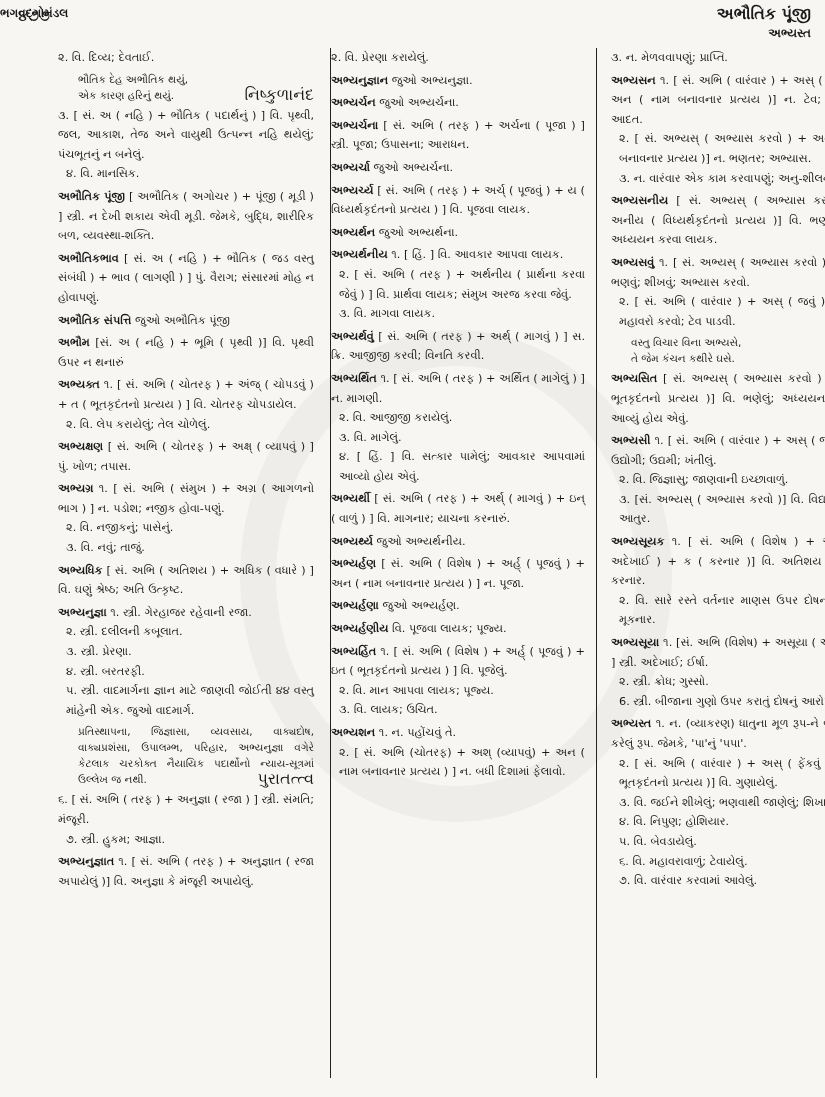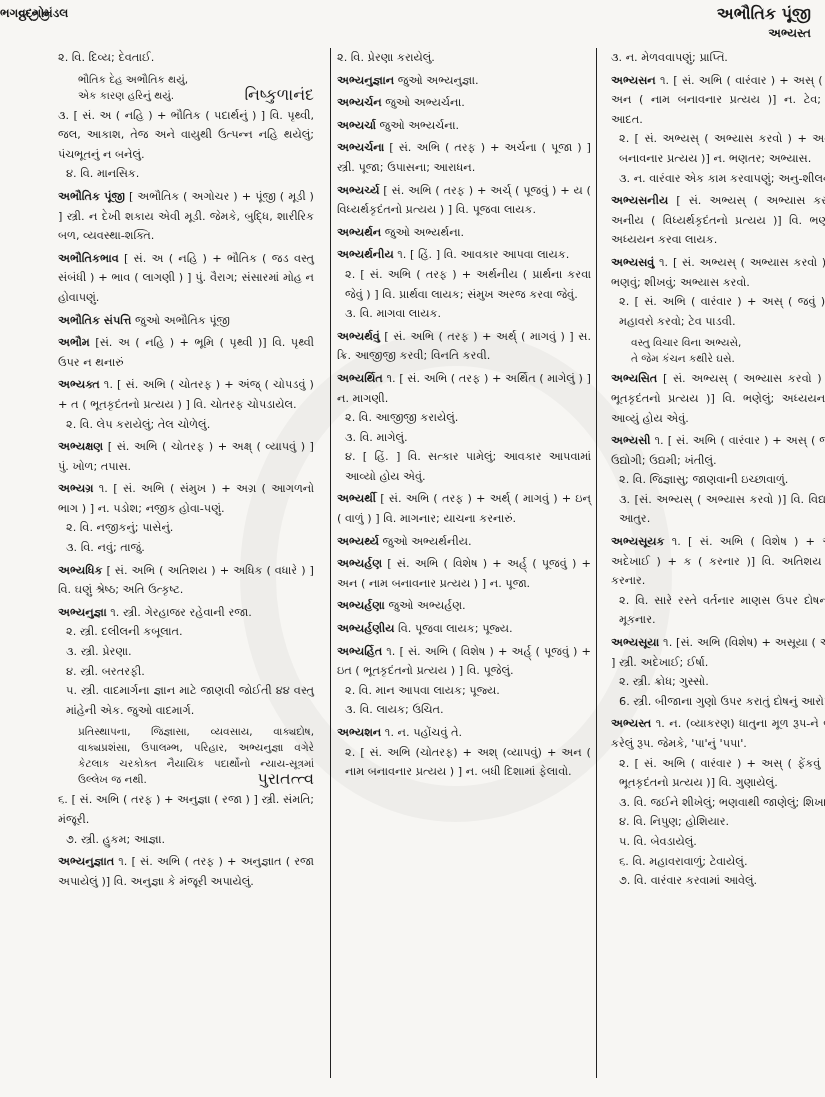--- a/index.html
+++ b/index.html
@@ -12,21 +12,21 @@
     border:36px solid rgba(0,0,0,0.035); border-radius:50%; pointer-events:none;
   }
   .header { position:absolute; top:0; left:0; width:825px; height:46px; }
   .page-num { position:absolute; left:18px; top:6px; font-size:16px; font-weight:normal; }
   .book-title { position:absolute; left:0; right:0; top:6px; font-size:12px; font-weight:bold; }
   .guide-first { position:absolute; right:14px; top:4px; font-size:16px; font-weight:bold; }
   .guide-last { position:absolute; right:14px; top:26px; font-size:12px; font-weight:bold; }
   .columns { position:absolute; top:48px; left:0; width:825px; height:1049px; }
   .col { position:absolute; top:0; font-size:11.3px; line-height:19.6px;margin-left:40px; }
   .col-left { left:18px; width:256px; }
-  .col-mid { left:290px; width:254px; border-left:1.5px solid #222; padding-left:6px; }
+  .col-mid { left:290px; width:254px; border-left:1.5px solid #222; }
   .col-right { left:556px; width:256px; border-left:1.5px solid #222; padding-left:14px; }
   .col-mid, .col-right { height:1030px; }
   .entry { margin:0 0 3px 0; text-align:justify; }
   .hw { font-weight:bold; }
   .sense { display:block; padding-left:8px; }
   .quote { display:block; padding-left:20px; font-size:10.5px; line-height:16px; }
   .attr { float:right; font-size:16px; }
 </style>
 </head>
 <body>
@@ -60,22 +60,22 @@
       <div class="entry">
         <span class="quote">પ્રતિસ્થાપના, જિજ્ઞાસા, વ્યવસાય, વાક્યદોષ, વાક્યપ્રશંસા, ઉપાલમ્ભ, પરિહાર, અભ્યનુજ્ઞા વગેરે કેટલાક ચરકોક્ત નૈયાયિક પદાર્થોનો ન્યાય-સૂત્રમાં ઉલ્લેખ જ નથી.<span class="attr">પુરાતત્ત્વ</span></span>
       </div>
       <div class="entry"><span><span>૬. [ સં. અભિ ( તરફ ) + અનુજ્ઞા ( રજા ) ] સ્ત્રી. સંમતિ; મંજૂરી.</span></span><span class="sense">૭. સ્ત્રી. હુકમ; આજ્ઞા.</span></div>
       <div class="entry"><span><span class="hw">અભ્યનુજ્ઞાત</span> <span>૧. [ સં. અભિ ( તરફ ) + અનુજ્ઞાત ( રજા અપાયેલું )] વિ. અનુજ્ઞા કે મંજૂરી અપાયેલું.</span></span></div>
     </div>
   <div class="col col-mid" id="col-middle">
       <div class="entry"><span><span>૨. વિ. પ્રેરણા કરાયેલું.</span></span></div>
       <div class="entry"><span><span class="hw">અભ્યનુજ્ઞાન</span> <span>જુઓ અભ્યનુજ્ઞા.</span></span></div>
       <div class="entry"><span><span class="hw">અભ્યર્ચન</span> <span>જુઓ અભ્યર્ચના.</span></span></div>
+      <div class="entry"><span><span class="hw">અભ્યર્ચના</span> <span>[ સં. અભિ ( તરફ ) + અર્ચના ( પૂજા ) ] સ્ત્રી. પૂજા; ઉપાસના; આરાધન.</span></span></div>
       <div class="entry"><span><span class="hw">અભ્યર્ચા</span> <span>જુઓ અભ્યર્ચના.</span></span></div>
-      <div class="entry"><span><span class="hw">અભ્યર્ચના</span> <span>[ સં. અભિ ( તરફ ) + અર્ચના ( પૂજા ) ] સ્ત્રી. પૂજા; ઉપાસના; આરાધન.</span></span></div>
       <div class="entry"><span><span class="hw">અભ્યર્ચ્ય</span> <span>[ સં. અભિ ( તરફ ) + અર્ચ્ ( પૂજવું ) + ય ( વિધ્યર્થકૃદંતનો પ્રત્યય ) ] વિ. પૂજવા લાયક.</span></span></div>
       <div class="entry"><span><span class="hw">અભ્યર્થન</span> <span>જુઓ અભ્યર્થના.</span></span></div>
       <div class="entry"><span><span class="hw">અભ્યર્થનીય</span> <span>૧. [ હિં. ] વિ. આવકાર આપવા લાયક.</span></span><span class="sense">૨. [ સં. અભિ ( તરફ ) + અર્થનીય ( પ્રાર્થના કરવા જેવું ) ] વિ. પ્રાર્થવા લાયક; સંમુખ અરજ કરવા જેવું.</span><span class="sense">૩. વિ. માગવા લાયક.</span></div>
       <div class="entry"><span><span class="hw">અભ્યર્થવું</span> <span>[ સં. અભિ ( તરફ ) + અર્થ્ ( માગવું ) ] સ. ક્રિ. આજીજી કરવી; વિનતિ કરવી.</span></span></div>
       <div class="entry"><span><span class="hw">અભ્યર્થિત</span> <span>૧. [ સં. અભિ ( તરફ ) + અર્થિત ( માગેલું ) ] ન. માગણી.</span></span><span class="sense">૨. વિ. આજીજી કરાયેલું.</span><span class="sense">૩. વિ. માગેલું.</span><span class="sense">૪. [ હિં. ] વિ. સત્કાર પામેલું; આવકાર આપવામાં આવ્યો હોય એવું.</span></div>
       <div class="entry"><span><span class="hw">અભ્યર્થી</span> <span>[ સં. અભિ ( તરફ ) + અર્થ્ ( માગવું ) + ઇન્ ( વાળું ) ] વિ. માગનાર; યાચના કરનારું.</span></span></div>
       <div class="entry"><span><span class="hw">અભ્યર્થ્ય</span> <span>જુઓ અભ્યર્થનીય.</span></span></div>
       <div class="entry"><span><span class="hw">અભ્યર્હણ</span> <span>[ સં. અભિ ( વિશેષ ) + અર્હ્ ( પૂજવું ) + અન ( નામ બનાવનાર પ્રત્યય ) ] ન. પૂજા.</span></span></div>
       <div class="entry"><span><span class="hw">અભ્યર્હણા</span> <span>જુઓ અભ્યર્હણ.</span></span></div>
       <div class="entry"><span><span class="hw">અભ્યર્હણીય</span> <span>વિ. પૂજવા લાયક; પૂજ્ય.</span></span></div>

